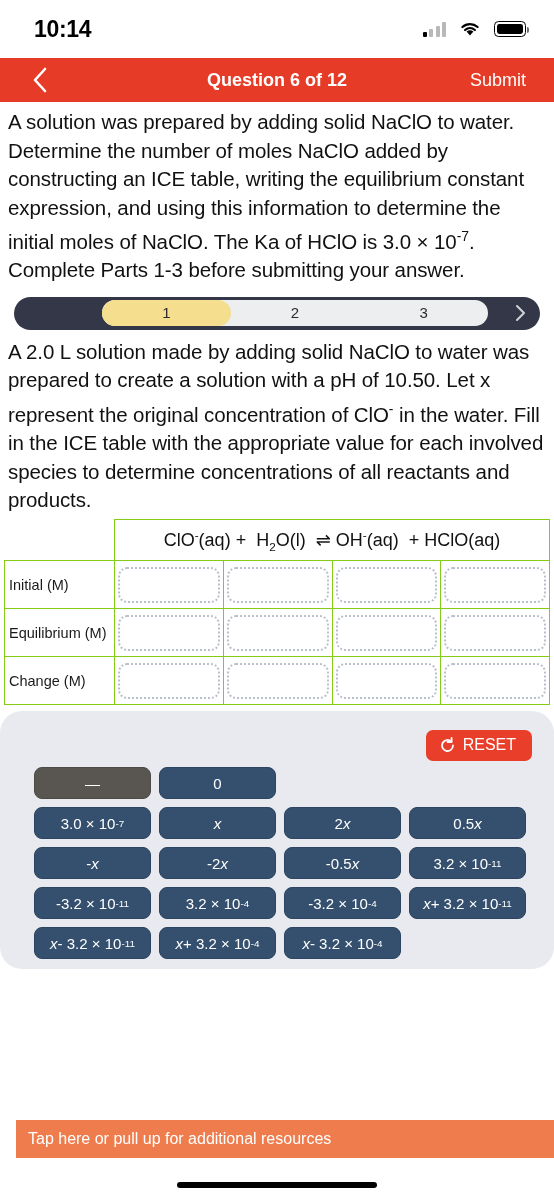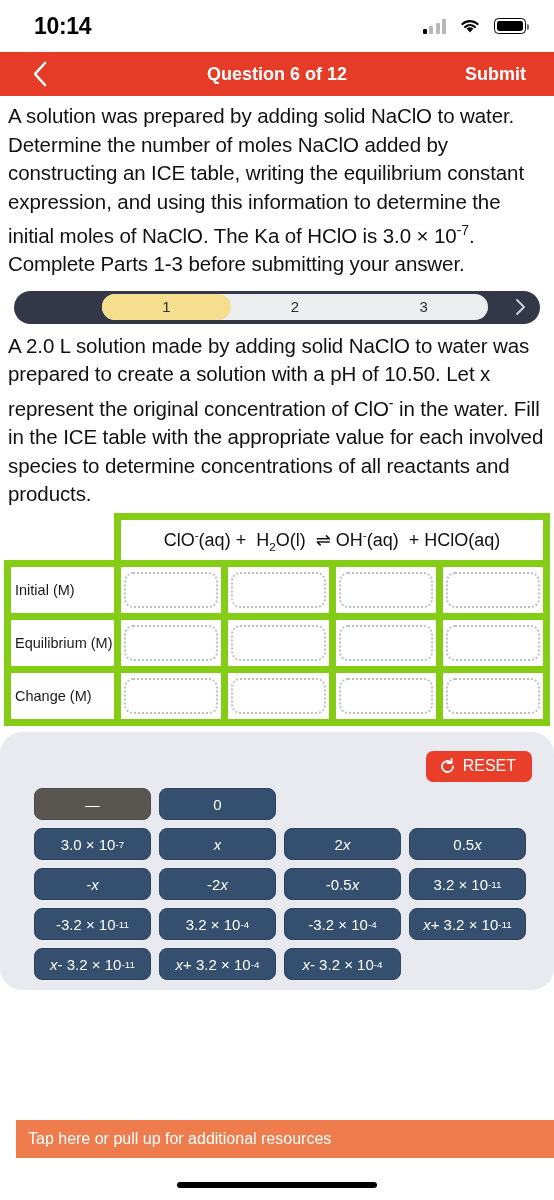--- a/index.html
+++ b/index.html
@@ -6,21 +6,21 @@
   html, body { width:554px; height:1200px; }
   body {
     font-family: "Liberation Sans", sans-serif;
     background:#ffffff;
     overflow:hidden;
     position:relative;
   }
 
   
   .statusbar {
-    height:52px; background:#ffffff;
+    height:58px; background:#ffffff;
     display:flex; align-items:center; justify-content:space-between;
     padding:0 28px 0 34px;
   }
   .status-time { font-size:23px; font-weight:bold; color:#000; letter-spacing:-0.3px; }
   .status-right { display:flex; align-items:center; gap:13px; }
 
   .signal { display:flex; align-items:flex-end; gap:2.5px; height:15px; }
   .signal i { display:block; width:4px; background:#000; border-radius:1px; }
   .signal i:nth-child(1){height:5px;}
   .signal i:nth-child(2){height:8px;background:#b8b8b8;}
@@ -46,21 +46,21 @@
   }
   .nav-back {
     width:40px; height:40px; display:flex; align-items:center; justify-content:center;
     cursor:pointer;
   }
   .nav-title {
     position:absolute; left:0; right:0; text-align:center;
     font-size:18px; font-weight:bold; color:#fff; pointer-events:none;
   }
   .nav-submit {
-    margin-left:auto; font-size:18px; color:#fff; font-weight:bold;
+    margin-left:auto; font-size:18px; color:#fff; font-weight:normal;
     cursor:pointer; position:relative; z-index:2; padding-right:8px;
   }
 
   
   .content { background:#fff; padding:6px 8px 0 8px; }
   .qtext {
     font-size:20.5px; line-height:28.5px; color:#111;
     letter-spacing:-0.1px;
   }
   .qtext sup { font-size:0.68em; vertical-align:super; }
@@ -83,21 +83,21 @@
   }
   .step.active { background:#f5de8e; font-weight:normal; }
   .step-next {
     position:absolute; right:14px; top:0; bottom:0;
     display:flex; align-items:center; color:#cfd2d8; font-size:17px; cursor:pointer;
   }
 
   
   .ice-wrap { padding:4px 4px 0 4px; }
   table.ice { border-collapse:collapse; width:546px; table-layout:fixed; }
-  table.ice td, table.ice th { border:7px solid #84cc16; padding:0; }
+  table.ice td, table.ice th { border:1px solid #84cc16; padding:0; }
   .ice-corner { border:none !important; width:110px; }
   .ice-eq {
     text-align:center; font-size:18px; color:#111; padding:8px 4px 8px 4px !important;
     font-weight:normal; white-space:nowrap;
   }
   .ice-eq sup { font-size:0.65em; vertical-align:super; }
   .ice-eq sub { font-size:0.65em; vertical-align:sub; }
   .row-label {
     width:110px; font-size:14.5px; color:#1a1a1a; padding:0 3px 0 4px !important;
     white-space:nowrap; height:48px; vertical-align:middle;

